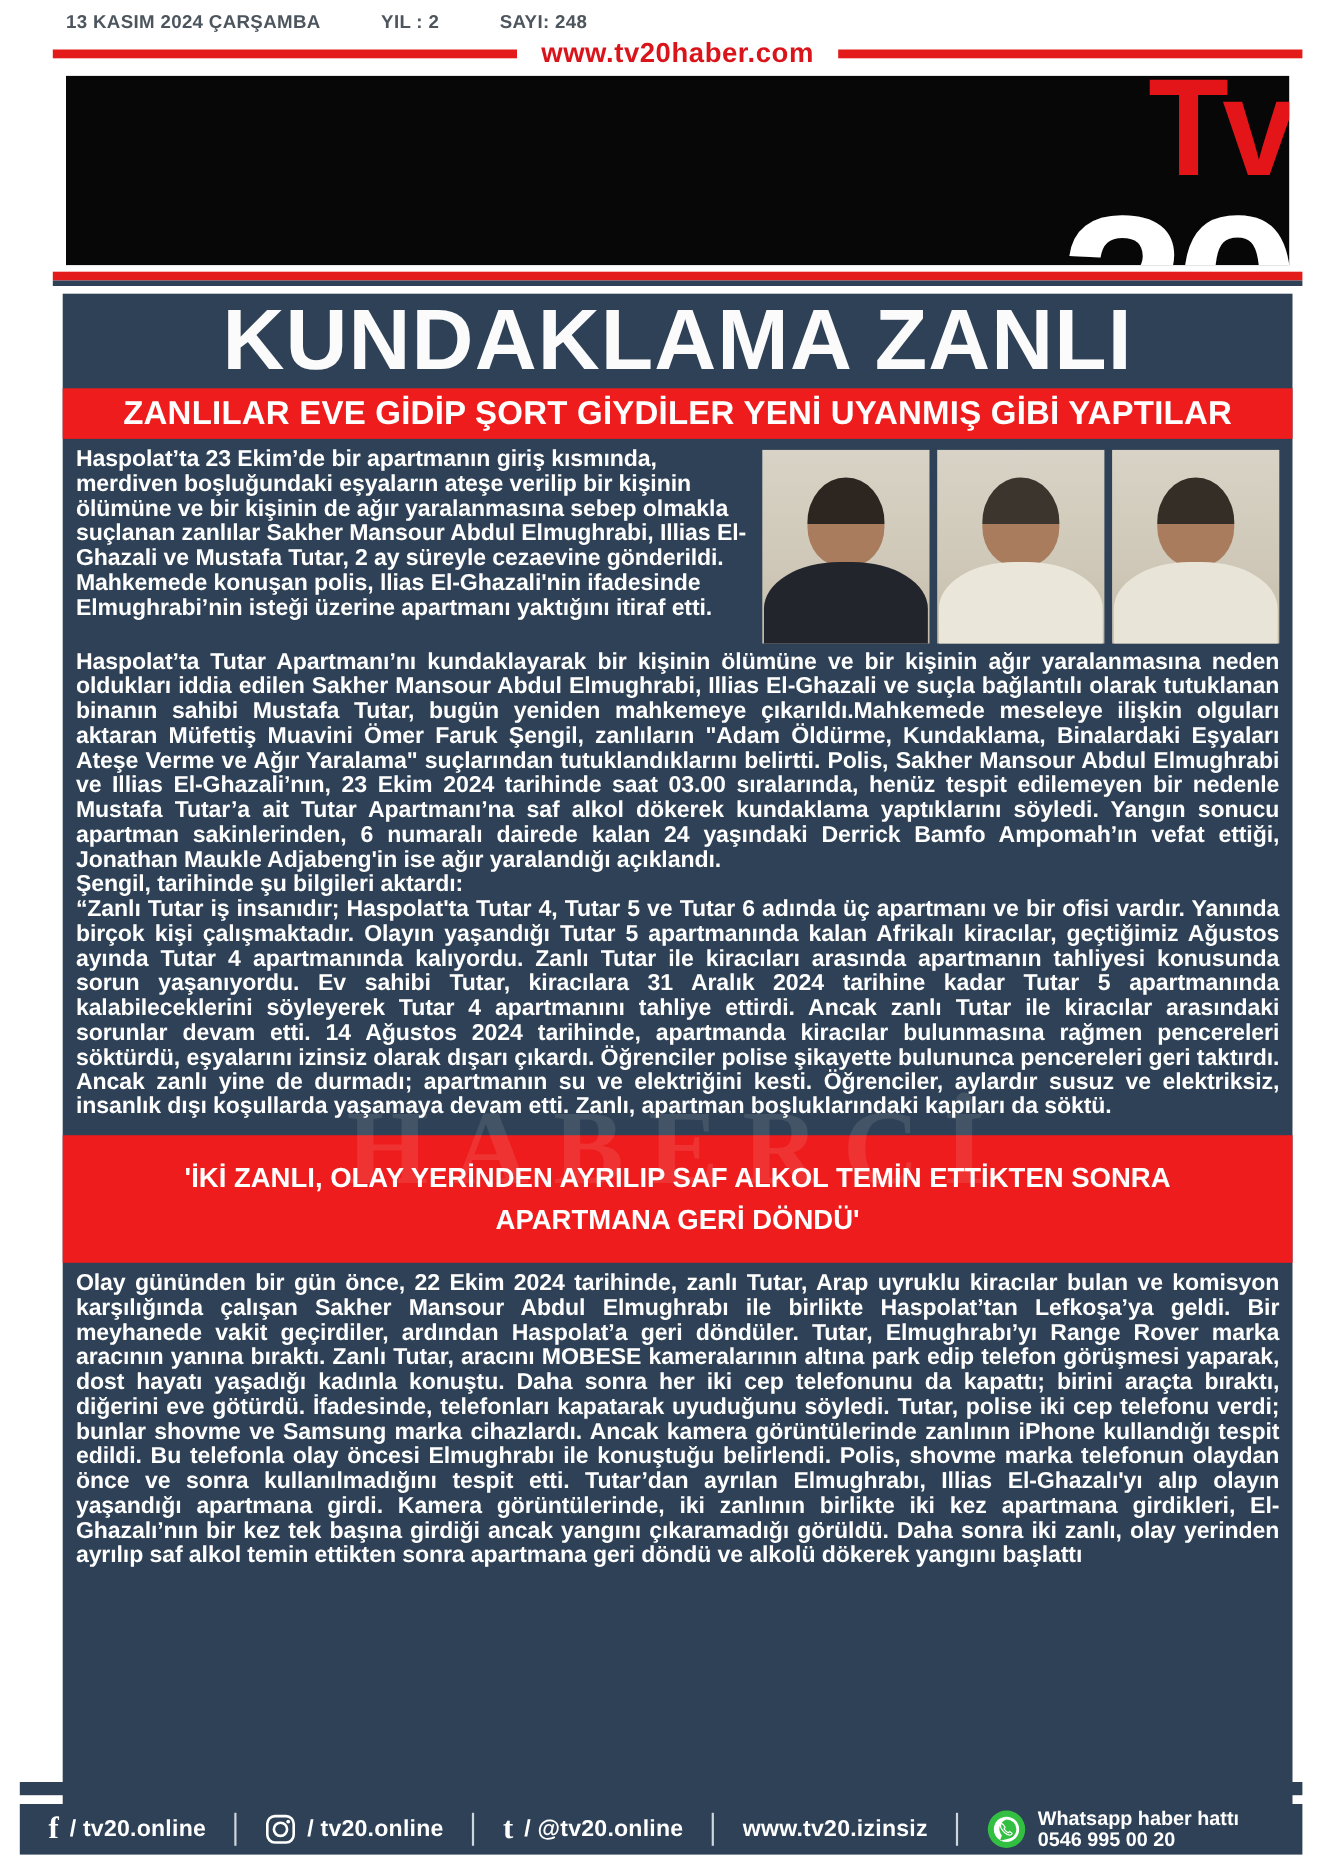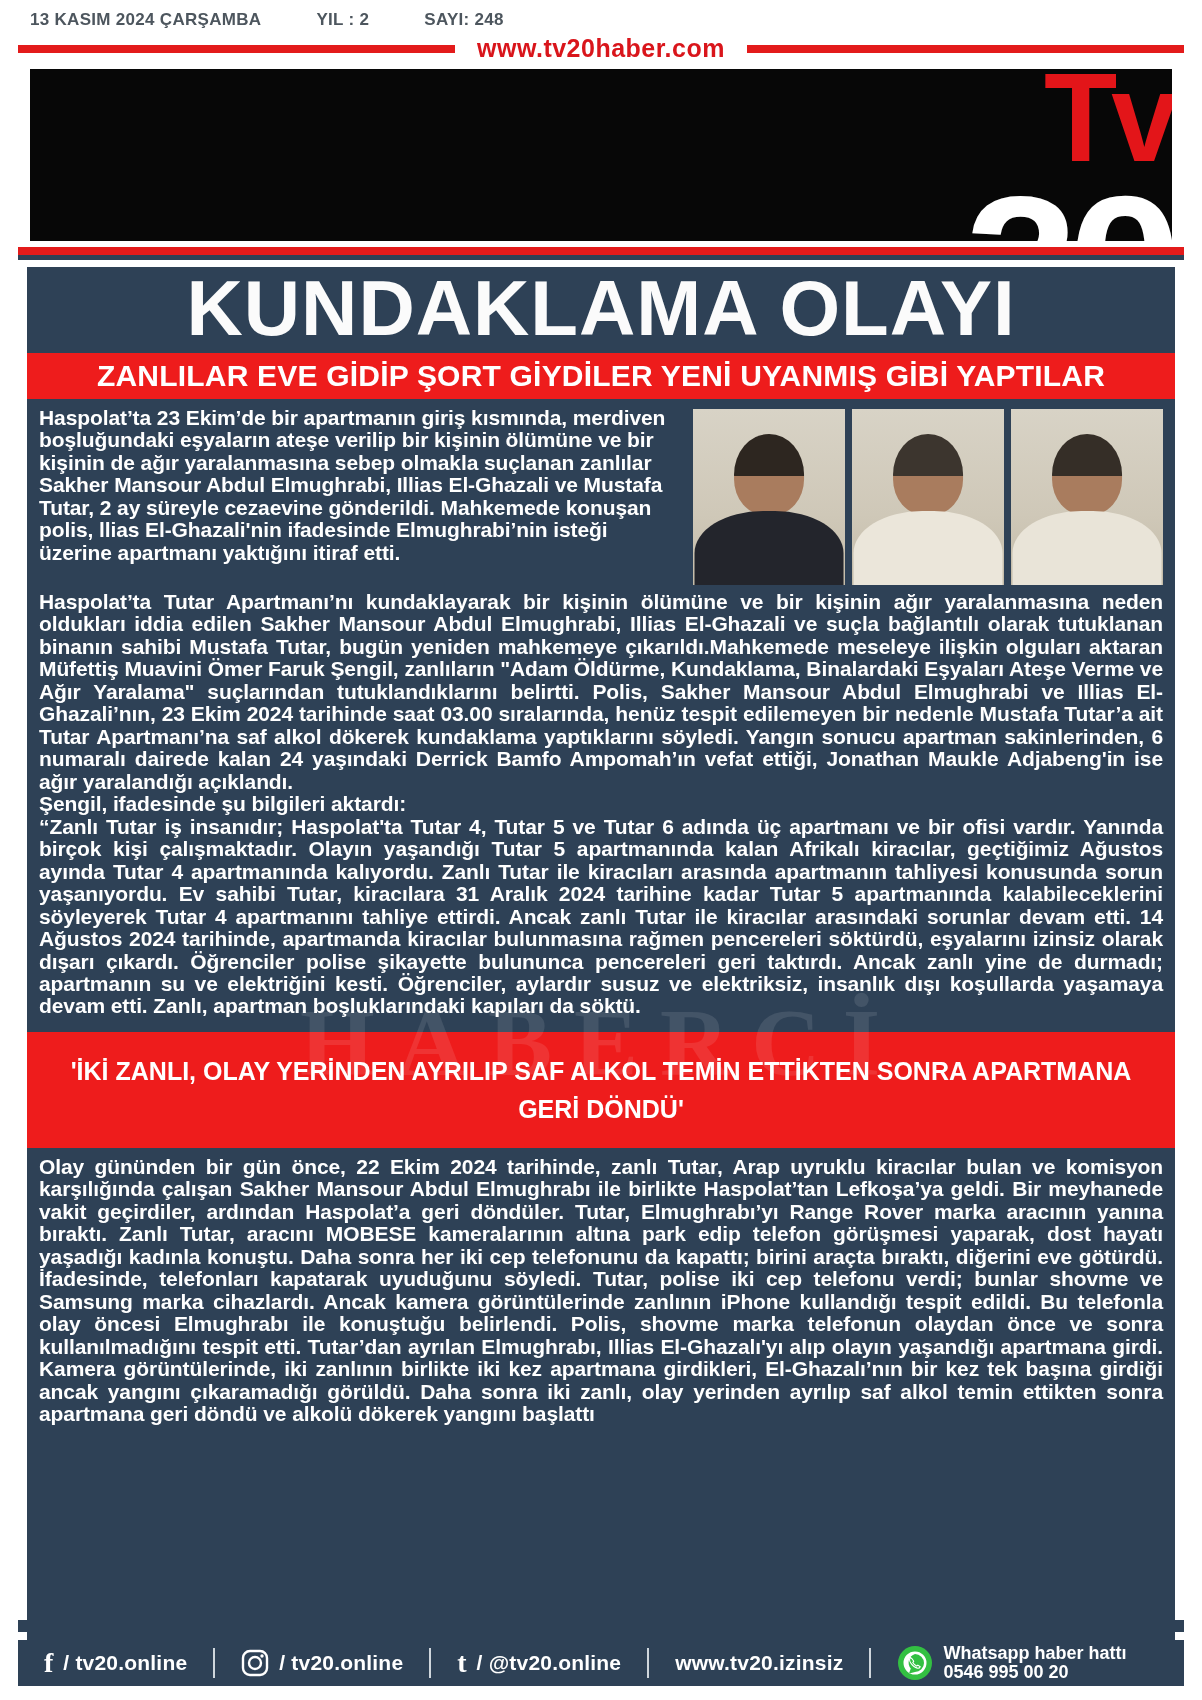--- a/index.html
+++ b/index.html
@@ -2,21 +2,21 @@
 <html><head>
 <meta charset="utf-8">
 <style>
   * { margin:0; padding:0; box-sizing:border-box; }
   html,body { background:#e9e9e9; }
   .page {
     position:relative; width:1202px; height:1700px; margin:0 auto;
     background:#ffffff; overflow:hidden;
     font-family:"Liberation Sans", sans-serif;
   }
-  .inner { padding:0 18px; }
+  .inner { padding:0 18px;margin-left:30px; }
 
   
   .topbar { display:flex; align-items:flex-end; gap:55px; padding:10px 12px 2px 12px; }
   .topbar .meta { font-size:17px; font-weight:700; color:#4d565e; letter-spacing:.3px; }
   .ruleline { display:flex; align-items:center; margin:2px 0 0 0;justify-content:center; }
   .ruleline .seg { height:8px; background:#e31b1b; flex:1; }
   .ruleline .url {
     padding:0 22px; color:#d9151b; font-weight:800; font-size:25px; letter-spacing:.5px;
     white-space:nowrap;
   }
@@ -117,36 +117,36 @@
       <span class="mh-20">20</span>
       <span class="mh-haber">HABER</span>
     </div>
 
     <div class="stripe-red"></div>
     <div class="stripe-navy"></div>
 
     <div class="mainbox">
 
       <div class="headline">
-        <div>KUNDAKLAMA OLAYI</div>
+        <div>KUNDAKLAMA ZANLI</div>
       </div>
 
       <div class="redband first">ZANLILAR EVE GİDİP ŞORT GİYDİLER YENİ UYANMIŞ GİBİ YAPTILAR</div>
 
       <div class="bodytext">
 
         <div class="photos">
           <div class="photo p1"></div>
           <div class="photo p2"></div>
           <div class="photo p3"></div>
         </div>
 
         <p class="intro">Haspolat’ta 23 Ekim’de bir apartmanın giriş kısmında, merdiven boşluğundaki eşyaların ateşe verilip bir kişinin ölümüne ve bir kişinin de ağır yaralanmasına sebep olmakla suçlanan zanlılar Sakher Mansour Abdul Elmughrabi, Illias El-Ghazali ve Mustafa Tutar, 2 ay süreyle cezaevine gönderildi. Mahkemede konuşan polis, llias El-Ghazali'nin ifadesinde Elmughrabi’nin isteği üzerine apartmanı yaktığını itiraf etti.</p>
         <p class="clear">Haspolat’ta Tutar Apartmanı’nı kundaklayarak bir kişinin ölümüne ve bir kişinin ağır yaralanmasına neden oldukları iddia edilen Sakher Mansour Abdul Elmughrabi, Illias El-Ghazali ve suçla bağlantılı olarak tutuklanan binanın sahibi Mustafa Tutar, bugün yeniden mahkemeye çıkarıldı.Mahkemede meseleye ilişkin olguları aktaran Müfettiş Muavini Ömer Faruk Şengil, zanlıların "Adam Öldürme, Kundaklama, Binalardaki Eşyaları Ateşe Verme ve Ağır Yaralama" suçlarından tutuklandıklarını belirtti. Polis, Sakher Mansour Abdul Elmughrabi ve Illias El-Ghazali’nın, 23 Ekim 2024 tarihinde saat 03.00 sıralarında, henüz tespit edilemeyen bir nedenle Mustafa Tutar’a ait Tutar Apartmanı’na saf alkol dökerek kundaklama yaptıklarını söyledi. Yangın sonucu apartman sakinlerinden, 6 numaralı dairede kalan 24 yaşındaki Derrick Bamfo Ampomah’ın vefat ettiği, Jonathan Maukle Adjabeng'in ise ağır yaralandığı açıklandı.</p>
-        <p>Şengil, ifadesinde şu bilgileri aktardı:</p>
+        <p>Şengil, tarihinde şu bilgileri aktardı:</p>
         <p>“Zanlı Tutar iş insanıdır; Haspolat'ta Tutar 4, Tutar 5 ve Tutar 6 adında üç apartmanı ve bir ofisi vardır. Yanında birçok kişi çalışmaktadır. Olayın yaşandığı Tutar 5 apartmanında kalan Afrikalı kiracılar, geçtiğimiz Ağustos ayında Tutar 4 apartmanında kalıyordu. Zanlı Tutar ile kiracıları arasında apartmanın tahliyesi konusunda sorun yaşanıyordu. Ev sahibi Tutar, kiracılara 31 Aralık 2024 tarihine kadar Tutar 5 apartmanında kalabileceklerini söyleyerek Tutar 4 apartmanını tahliye ettirdi. Ancak zanlı Tutar ile kiracılar arasındaki sorunlar devam etti. 14 Ağustos 2024 tarihinde, apartmanda kiracılar bulunmasına rağmen pencereleri söktürdü, eşyalarını izinsiz olarak dışarı çıkardı. Öğrenciler polise şikayette bulununca pencereleri geri taktırdı. Ancak zanlı yine de durmadı; apartmanın su ve elektriğini kesti. Öğrenciler, aylardır susuz ve elektriksiz, insanlık dışı koşullarda yaşamaya devam etti. Zanlı, apartman boşluklarındaki kapıları da söktü.</p>
       </div>
 
       <div class="redband second">'İKİ ZANLI, OLAY YERİNDEN AYRILIP SAF ALKOL TEMİN ETTİKTEN SONRA APARTMANA GERİ DÖNDÜ'</div>
 
       <div class="bodytext">
         <p>Olay gününden bir gün önce, 22 Ekim 2024 tarihinde, zanlı Tutar, Arap uyruklu kiracılar bulan ve komisyon karşılığında çalışan Sakher Mansour Abdul Elmughrabı ile birlikte Haspolat’tan Lefkoşa’ya geldi. Bir meyhanede vakit geçirdiler, ardından Haspolat’a geri döndüler. Tutar, Elmughrabı’yı Range Rover marka aracının yanına bıraktı. Zanlı Tutar, aracını MOBESE kameralarının altına park edip telefon görüşmesi yaparak, dost hayatı yaşadığı kadınla konuştu. Daha sonra her iki cep telefonunu da kapattı; birini araçta bıraktı, diğerini eve götürdü. İfadesinde, telefonları kapatarak uyuduğunu söyledi. Tutar, polise iki cep telefonu verdi; bunlar shovme ve Samsung marka cihazlardı. Ancak kamera görüntülerinde zanlının iPhone kullandığı tespit edildi. Bu telefonla olay öncesi Elmughrabı ile konuştuğu belirlendi. Polis, shovme marka telefonun olaydan önce ve sonra kullanılmadığını tespit etti. Tutar’dan ayrılan Elmughrabı, Illias El-Ghazalı'yı alıp olayın yaşandığı apartmana girdi. Kamera görüntülerinde, iki zanlının birlikte iki kez apartmana girdikleri, El-Ghazalı’nın bir kez tek başına girdiği ancak yangını çıkaramadığı görüldü. Daha sonra iki zanlı, olay yerinden ayrılıp saf alkol temin ettikten sonra apartmana geri döndü ve alkolü dökerek yangını başlattı</p>
       </div>
 
       <div class="watermark">HABERCİ</div>

